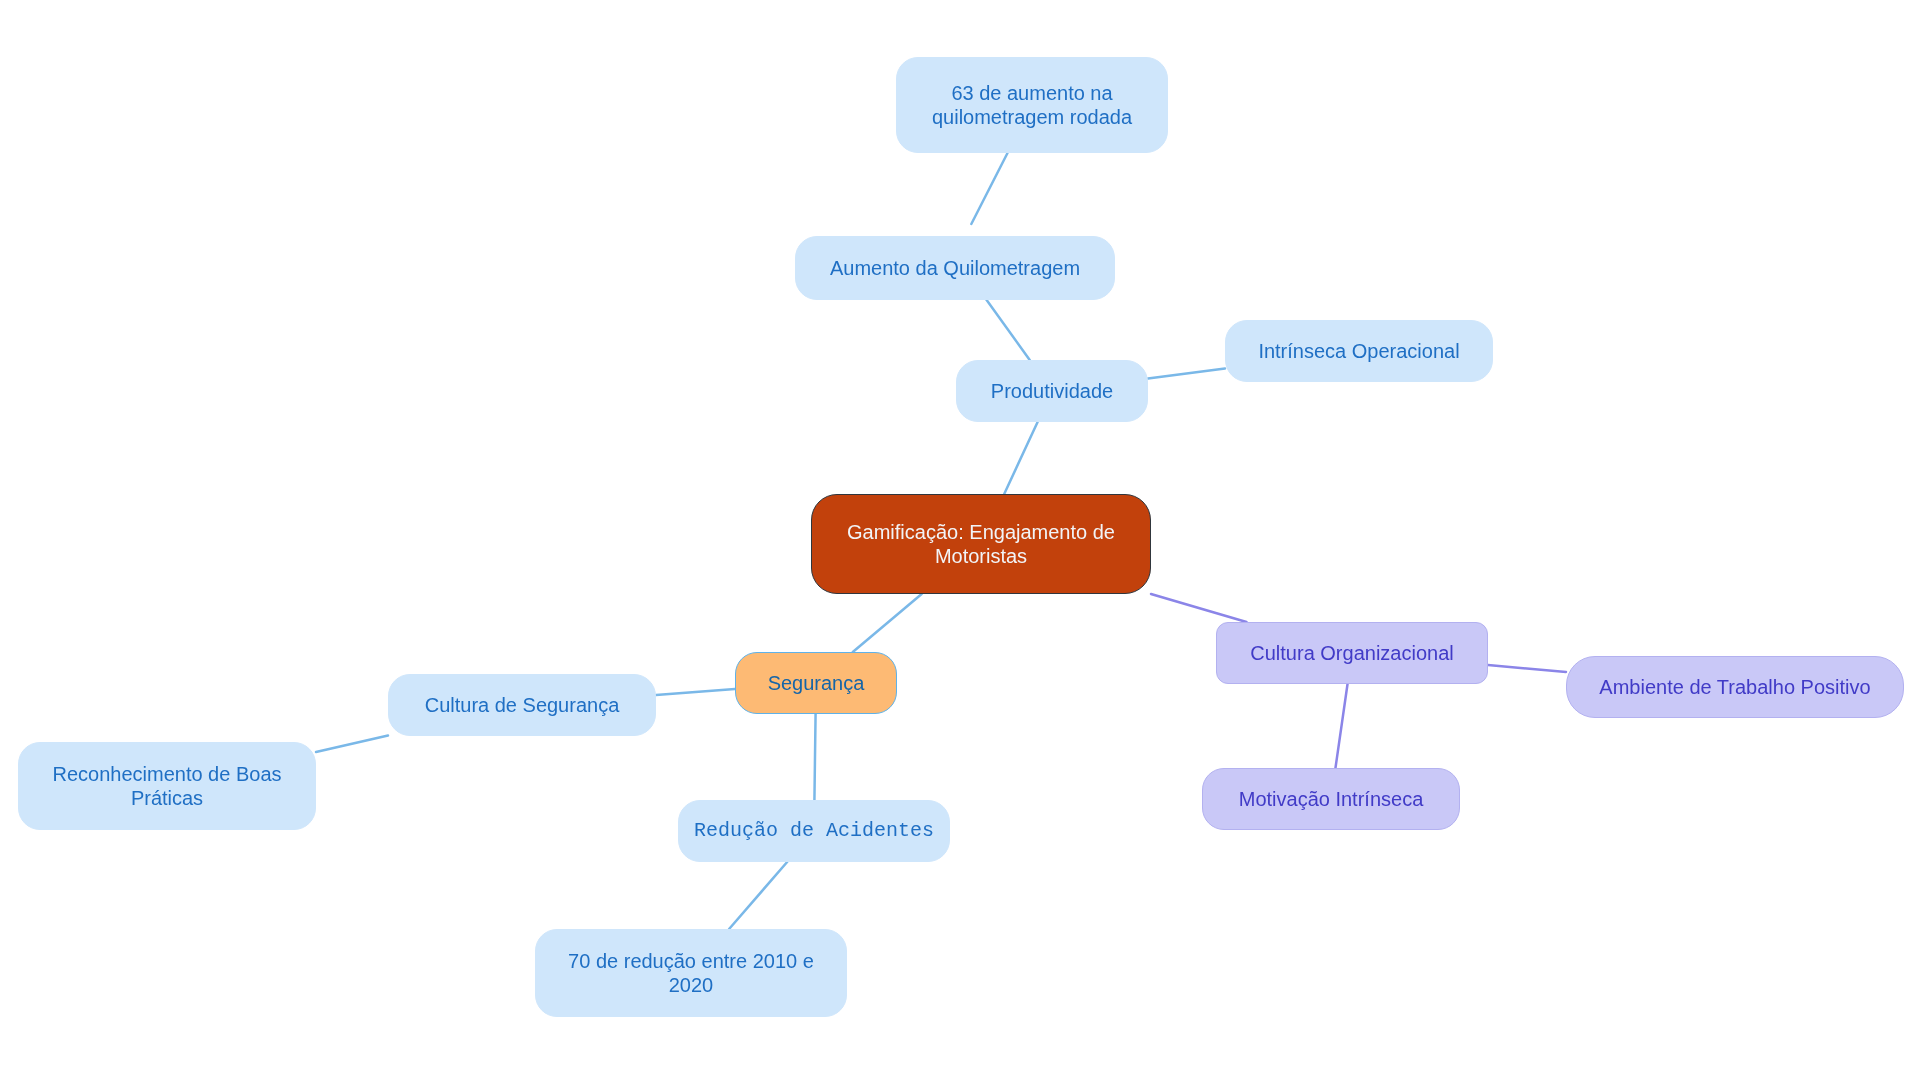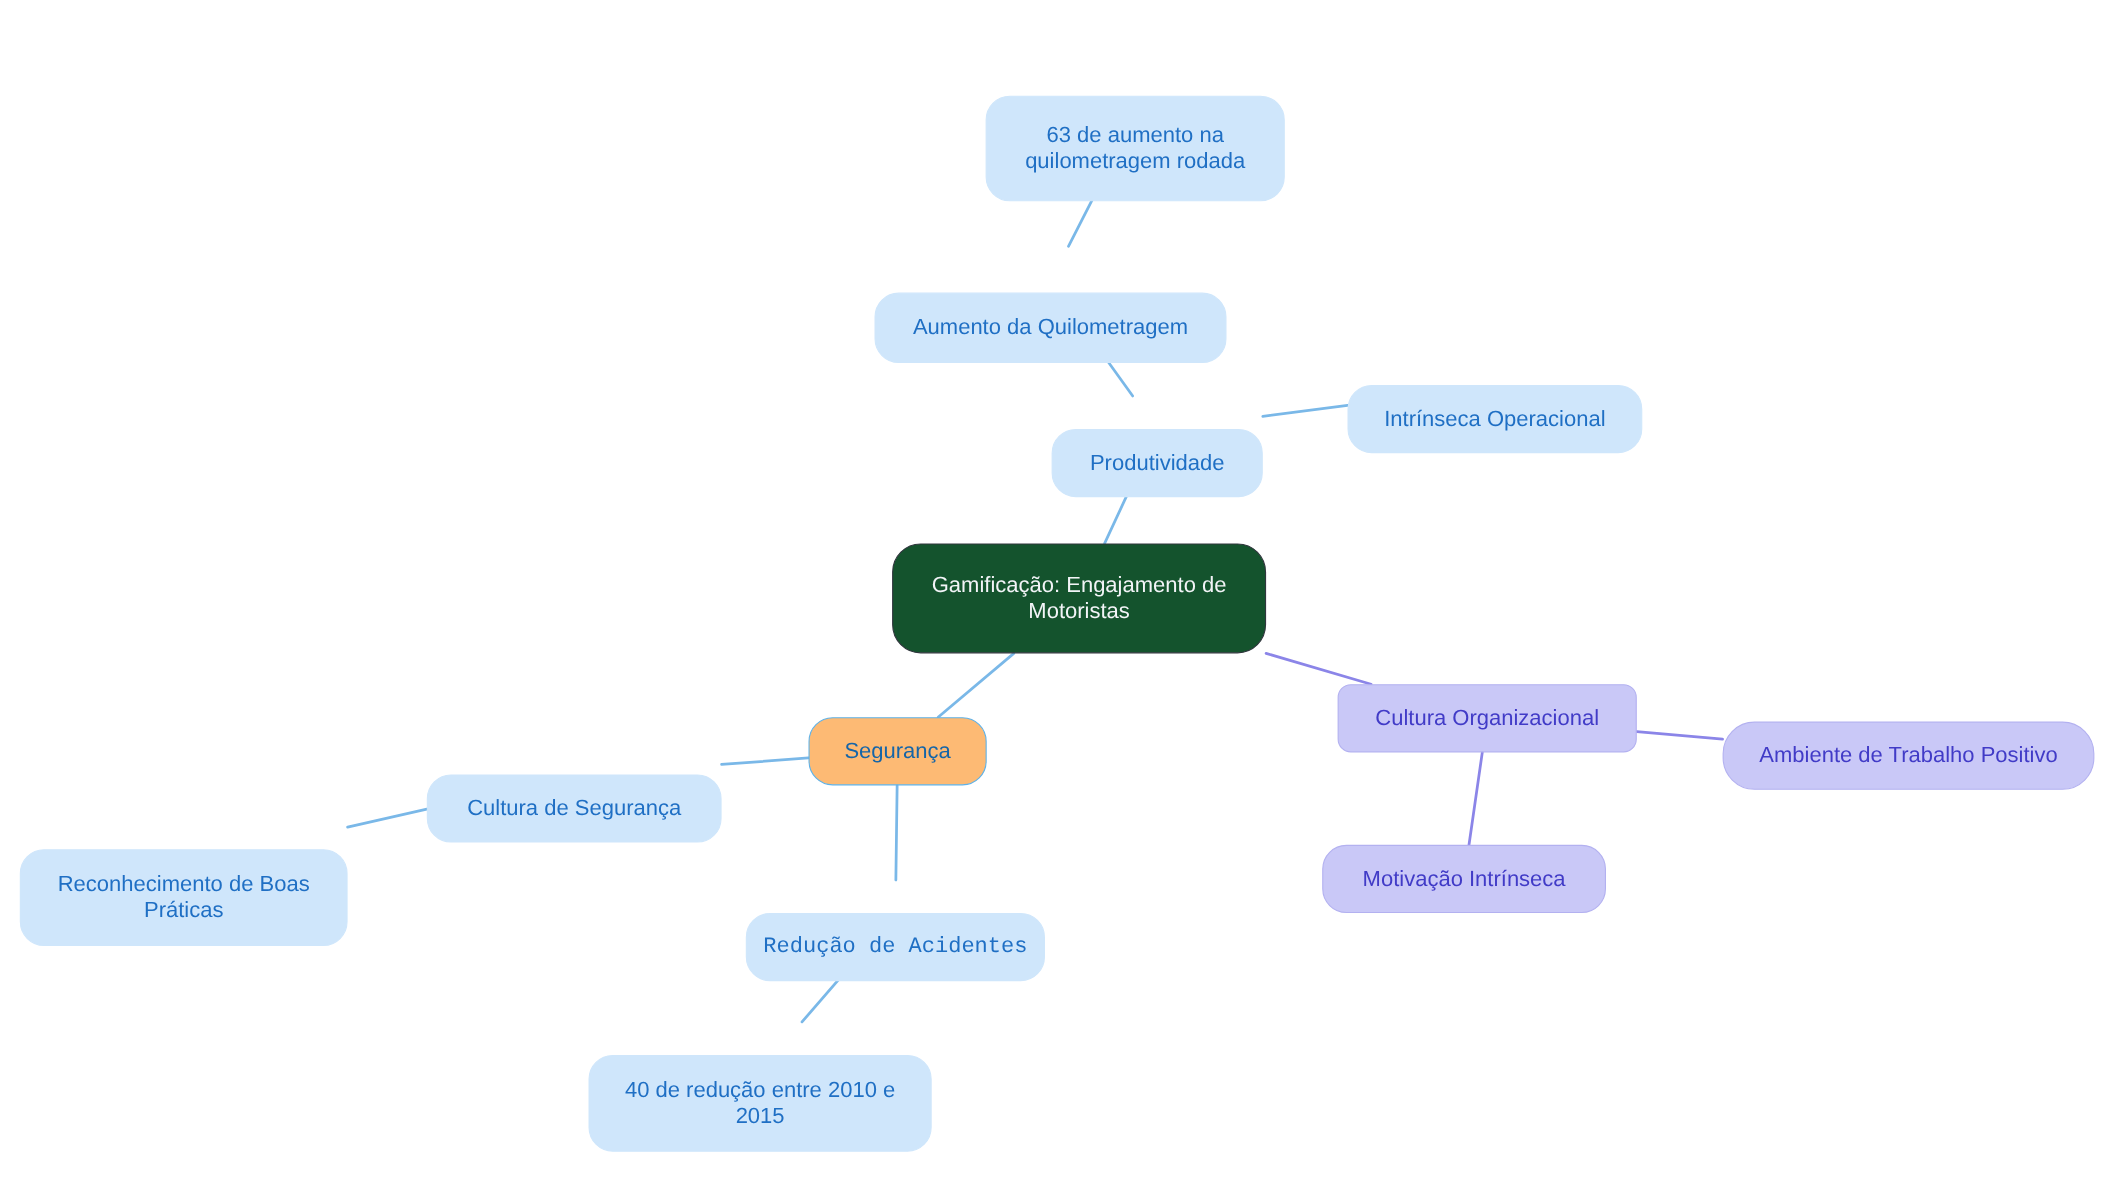--- a/index.html
+++ b/index.html
@@ -34,33 +34,32 @@
     justify-content: center;
     text-align: center;
     border-radius: 22px;
     border-style: solid;
     border-width: 1.5px;
     line-height: 1.22;
     white-space: pre-line;
     padding: 4px 10px;
   }
   .node.root {
-    background: #14532d;
+    background: #c2410c;
     border-color: #30363d;
     color: #f2f4f7;
     font-size: 20px;
     border-radius: 26px;
     border-width: 1px;
   }
   .node.blue-light {
     background: #cfe6fb;
     border-color: #cfe6fb;
     color: #1f6fc4;
     font-size: 20px;
-    margin-top: 30px;
   }
   .node.blue-mid {
     background: #fdba74;
     border-color: #5fb2e8;
     color: #1565a8;
     font-size: 20px;
   }
   .node.purple {
     background: #c9c8f7;
     border-color: #b3b1f0;
@@ -89,18 +88,18 @@
   <div id="node-layer">
       <div class="node root" style="left: 811px; top: 494px; width: 340px; height: 100px;">Gamificação: Engajamento de Motoristas</div>
       <div class="node blue-light" style="left: 956px; top: 360px; width: 192px; height: 62px;">Produtividade</div>
       <div class="node blue-light" style="left: 795px; top: 236px; width: 320px; height: 64px;">Aumento da Quilometragem</div>
       <div class="node blue-light" style="left: 896px; top: 57px; width: 272px; height: 96px;">63 de aumento na quilometragem rodada</div>
       <div class="node blue-light" style="left: 1225px; top: 320px; width: 268px; height: 62px;">Intrínseca Operacional</div>
       <div class="node blue-mid" style="left: 735px; top: 652px; width: 162px; height: 62px;">Segurança</div>
       <div class="node blue-light" style="left: 388px; top: 674px; width: 268px; height: 62px;">Cultura de Segurança</div>
       <div class="node blue-light" style="left: 18px; top: 742px; width: 298px; height: 88px;">Reconhecimento de Boas Práticas</div>
       <div class="node blue-light" style="left: 678px; top: 800px; width: 272px; height: 62px; font-family: Liberation Mono, monospace;">Redução de Acidentes</div>
-      <div class="node blue-light" style="left: 535px; top: 929px; width: 312px; height: 88px;">40 de redução entre 2010 e 2015</div>
+      <div class="node blue-light" style="left: 535px; top: 929px; width: 312px; height: 88px;">70 de redução entre 2010 e 2020</div>
       <div class="node purple" style="left: 1216px; top: 622px; width: 272px; height: 62px; border-radius: 12px;">Cultura Organizacional</div>
       <div class="node purple" style="left: 1566px; top: 656px; width: 338px; height: 62px; border-radius: 29px;">Ambiente de Trabalho Positivo</div>
       <div class="node purple" style="left: 1202px; top: 768px; width: 258px; height: 62px;">Motivação Intrínseca</div>
     </div>
 </div>
 
 </body></html>

